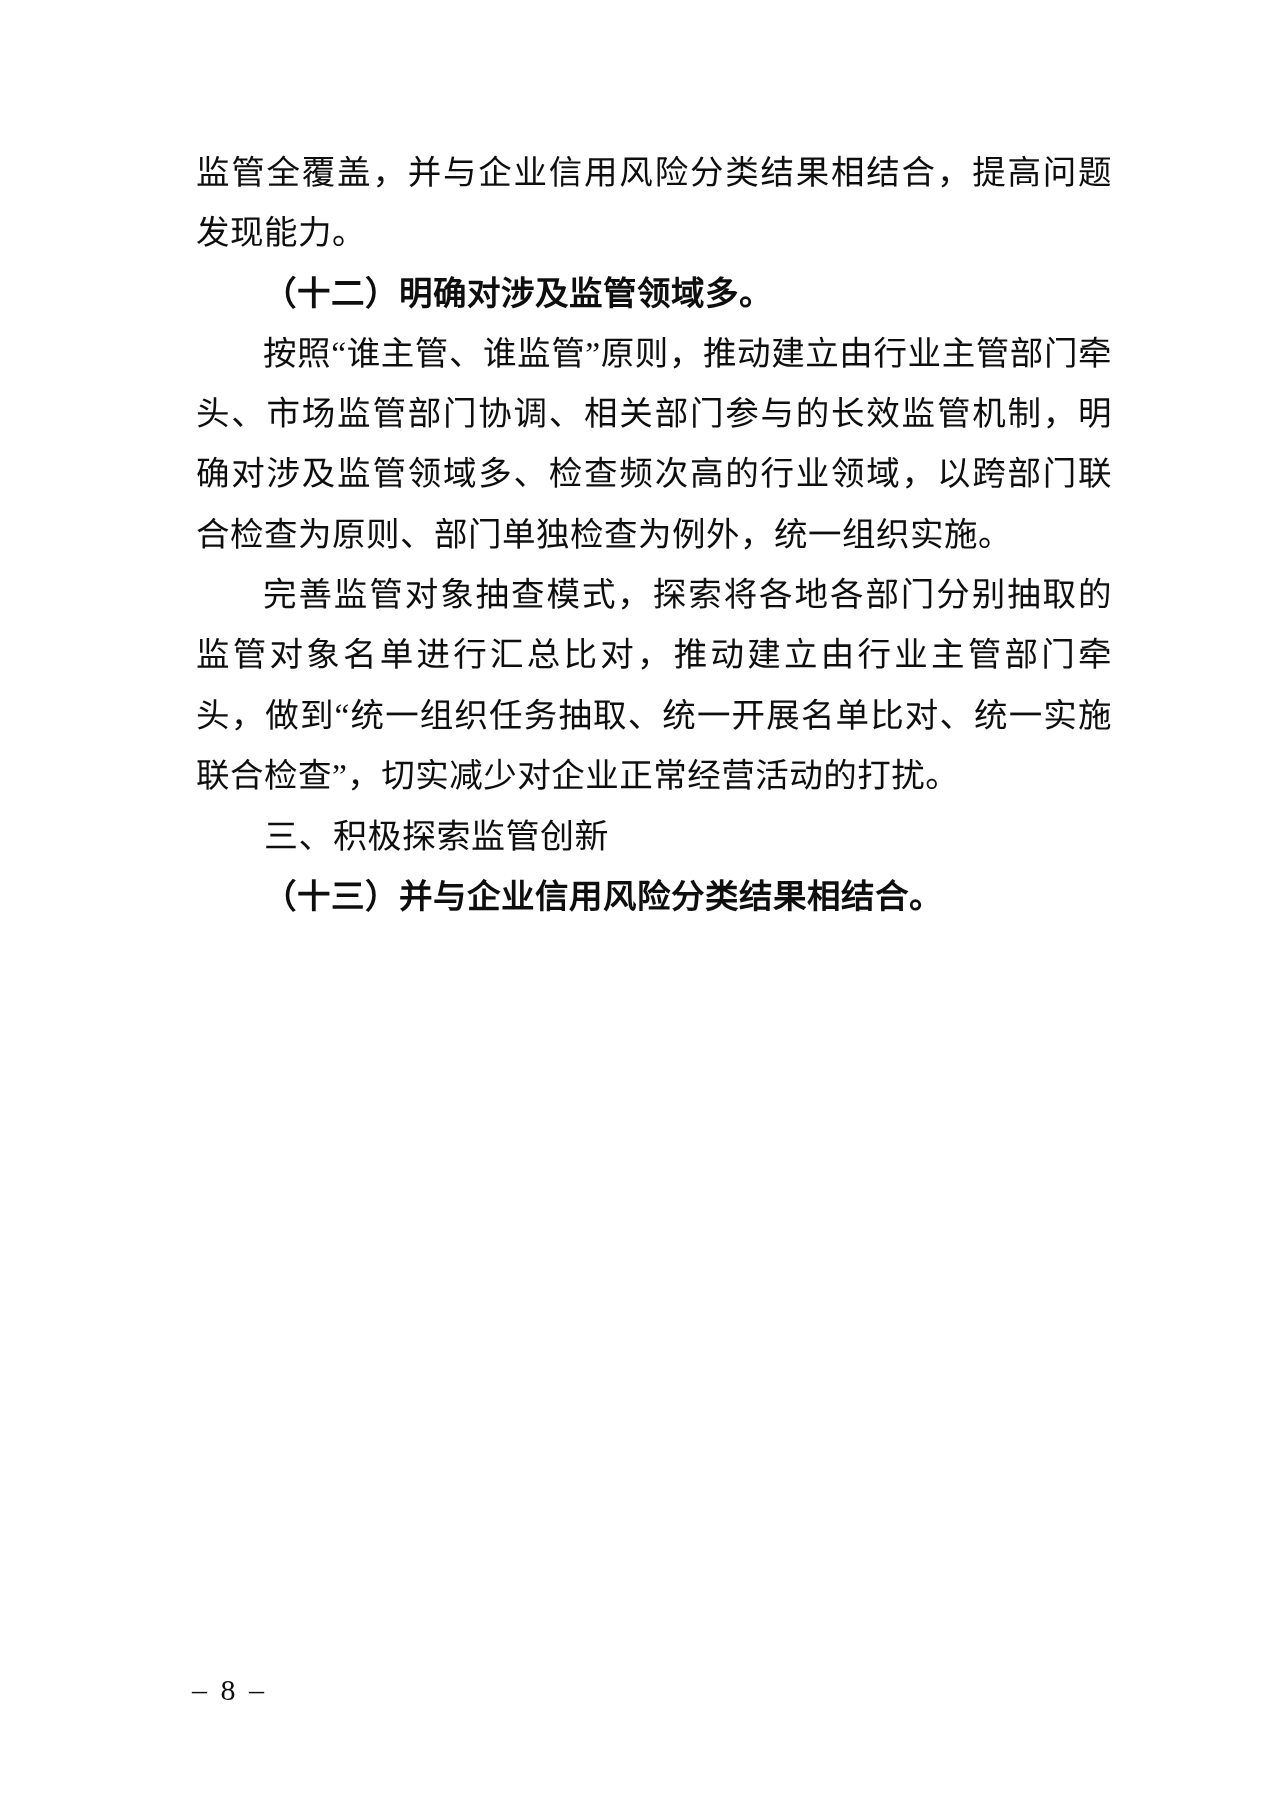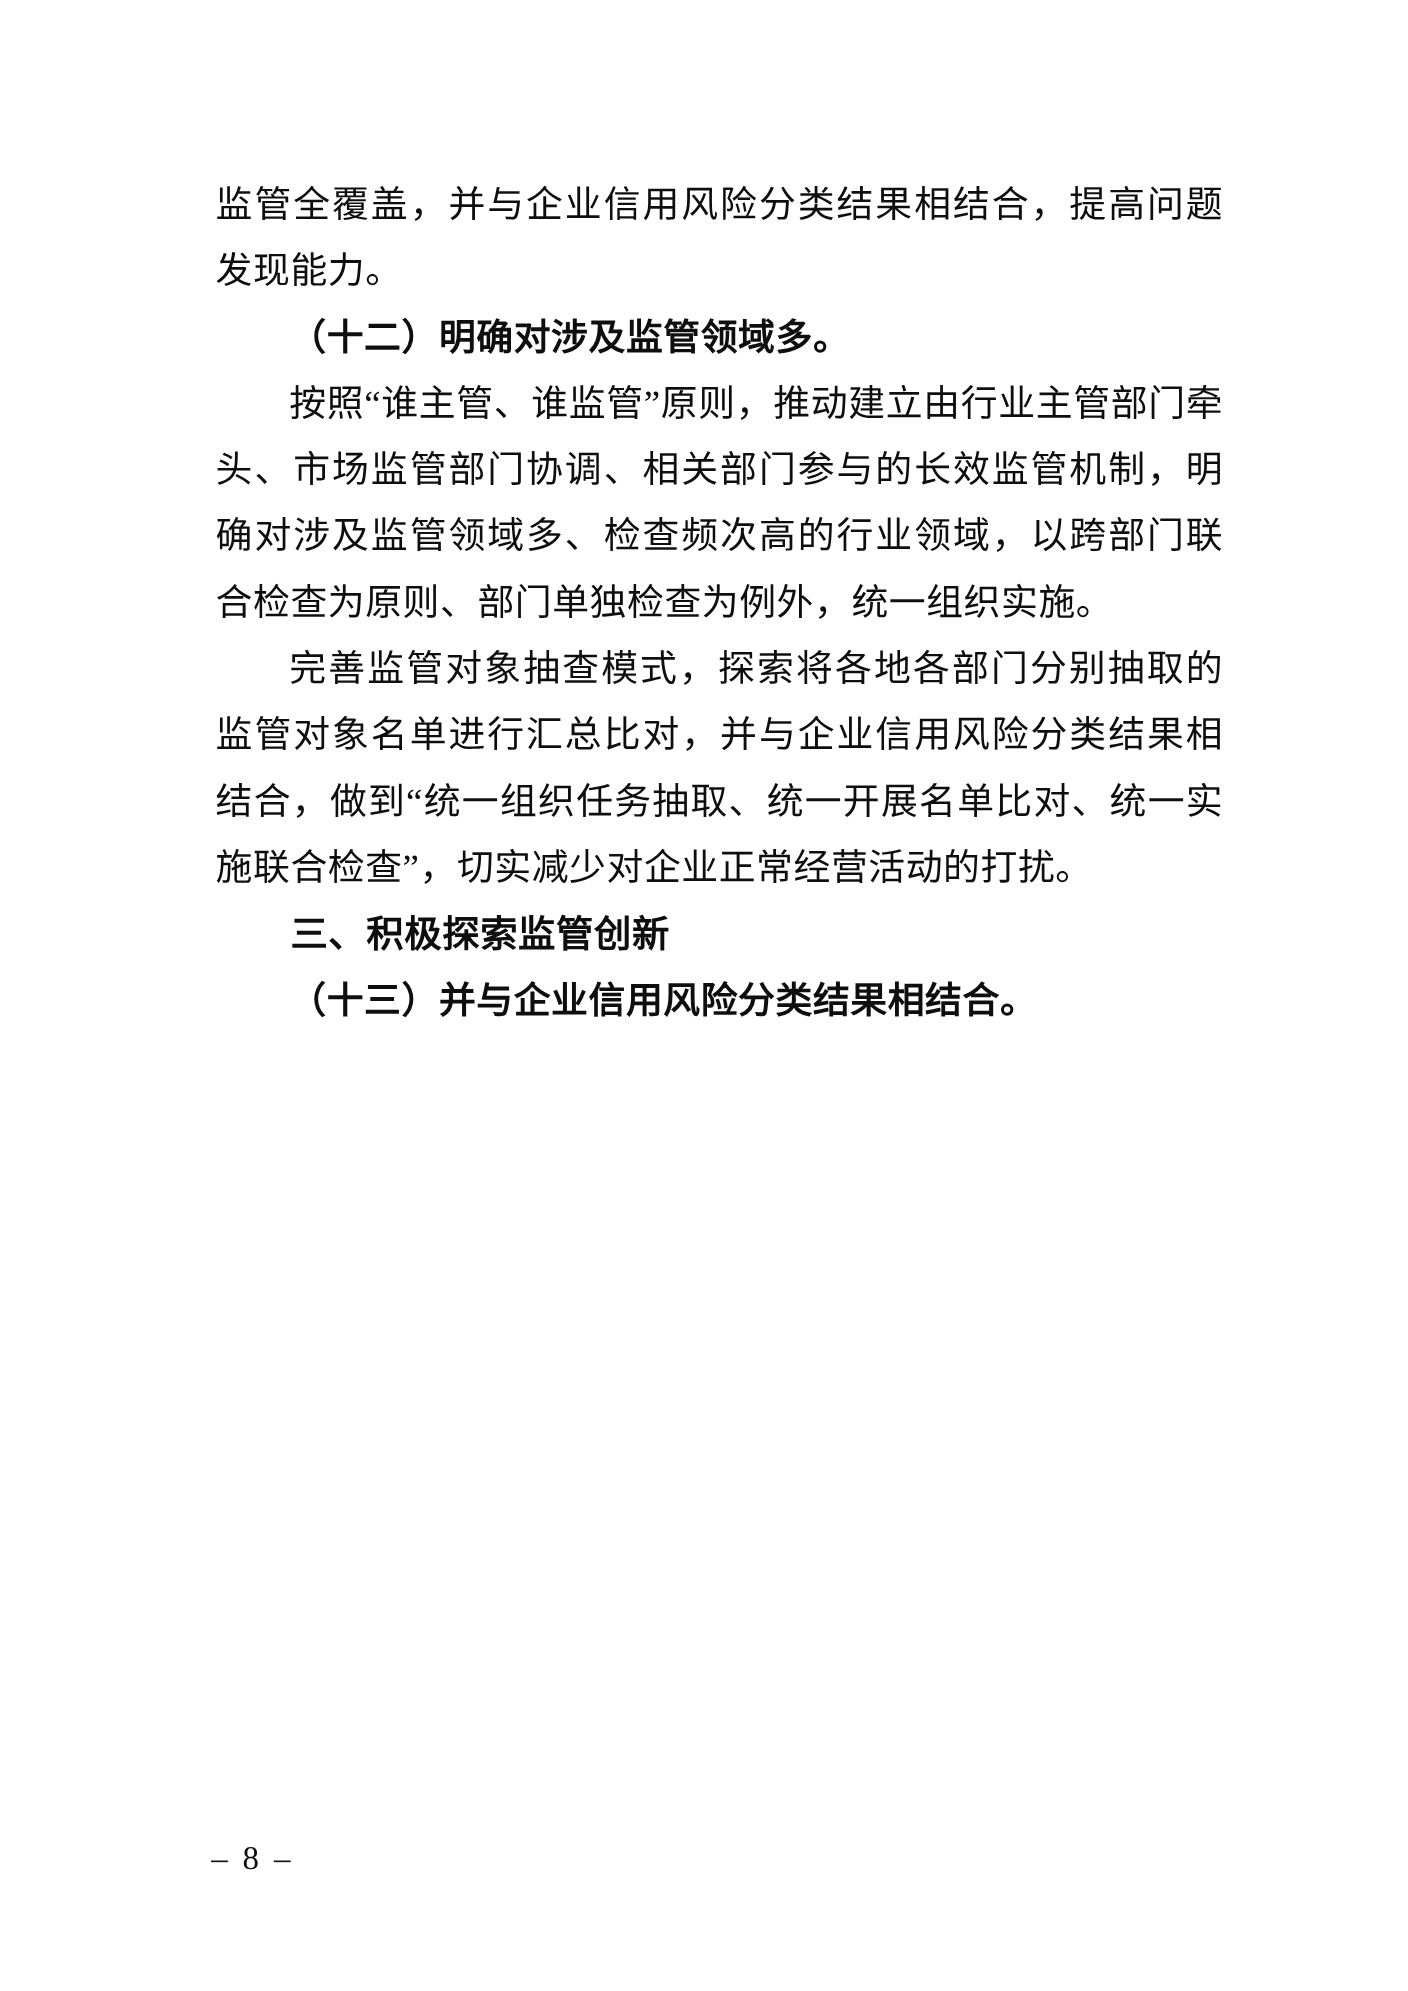--- a/index.html
+++ b/index.html
@@ -12,39 +12,39 @@
     width: 1280px;
     height: 1810px;
     background: #ffffff;
     color: #0e0e0e;
     font-family: "Liberation Serif", serif;
     overflow: hidden;
   }
   .content {
     position: absolute;
     left: 196px;
-    top: 157px;
+    top: 143px;
     width: 916px;
   }
   .content p {
     margin: 0;
     padding: 0;
     font-size: 33.5px;
     line-height: 60.3px;
     text-align: justify;
     text-indent: 2em;
     letter-spacing: 0.5px;
     color: #0e0e0e;
   }
   .content p.cont {
     text-indent: 0;
   }
   .content p.h1 {
     font-family: "Liberation Sans", sans-serif;
-    font-weight: bold;
+    font-weight: normal;
     font-size: 34px;
     text-align: left;
   }
   .content p.h2 {
     font-weight: 600;
   }
   .page-number {
     position: absolute;
     left: 192px;
     top: 1668px;
@@ -56,19 +56,19 @@
   }
 </style>
 </head>
 <body>
 
 <div class="page">
   <div class="content">
     <p class="cont">监管全覆盖，并与企业信用风险分类结果相结合，提高问题发现能力。</p>
     <p class="h2">（十二）明确对涉及监管领域多。</p>
     <p>按照“谁主管、谁监管”原则，推动建立由行业主管部门牵头、市场监管部门协调、相关部门参与的长效监管机制，明确对涉及监管领域多、检查频次高的行业领域，以跨部门联合检查为原则、部门单独检查为例外，统一组织实施。</p>
-    <p>完善监管对象抽查模式，探索将各地各部门分别抽取的监管对象名单进行汇总比对，并与企业信用风险分类结果相结合，做到“统一组织任务抽取、统一开展名单比对、统一实施联合检查”，切实减少对企业正常经营活动的打扰。</p>
+    <p>完善监管对象抽查模式，探索将各地各部门分别抽取的监管对象名单进行汇总比对，推动建立由行业主管部门牵头，做到“统一组织任务抽取、统一开展名单比对、统一实施联合检查”，切实减少对企业正常经营活动的打扰。</p>
     <p class="h1">三、积极探索监管创新</p>
     <p class="h2">（十三）并与企业信用风险分类结果相结合。</p>
   </div>
 
   <div class="page-number">– 8 –</div>
 </div>
 
 </body></html>

